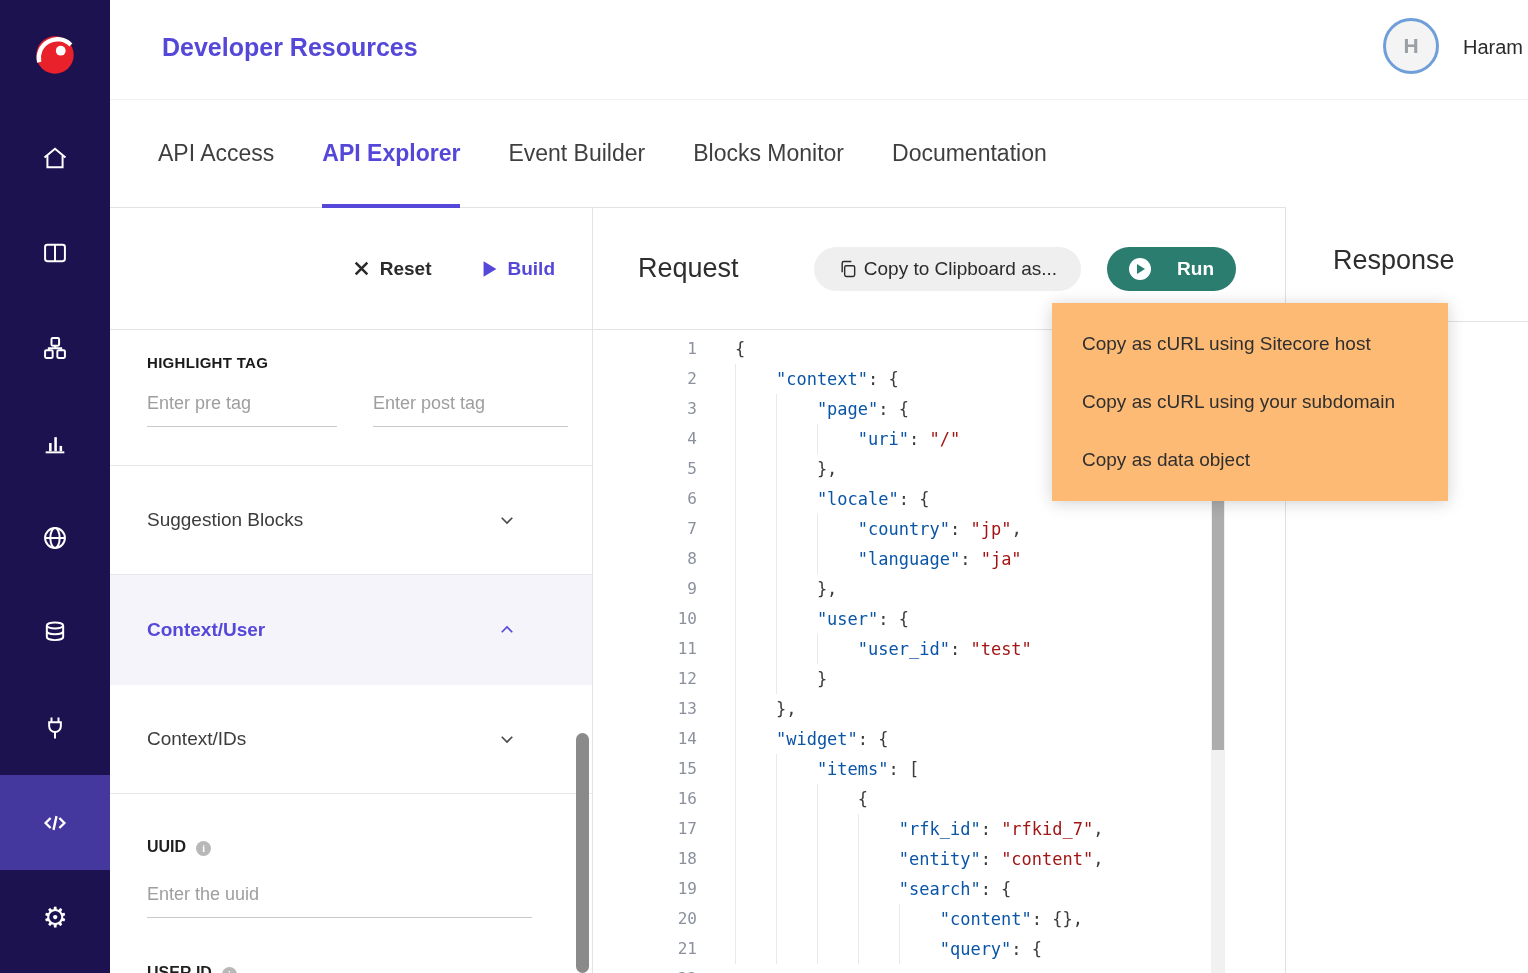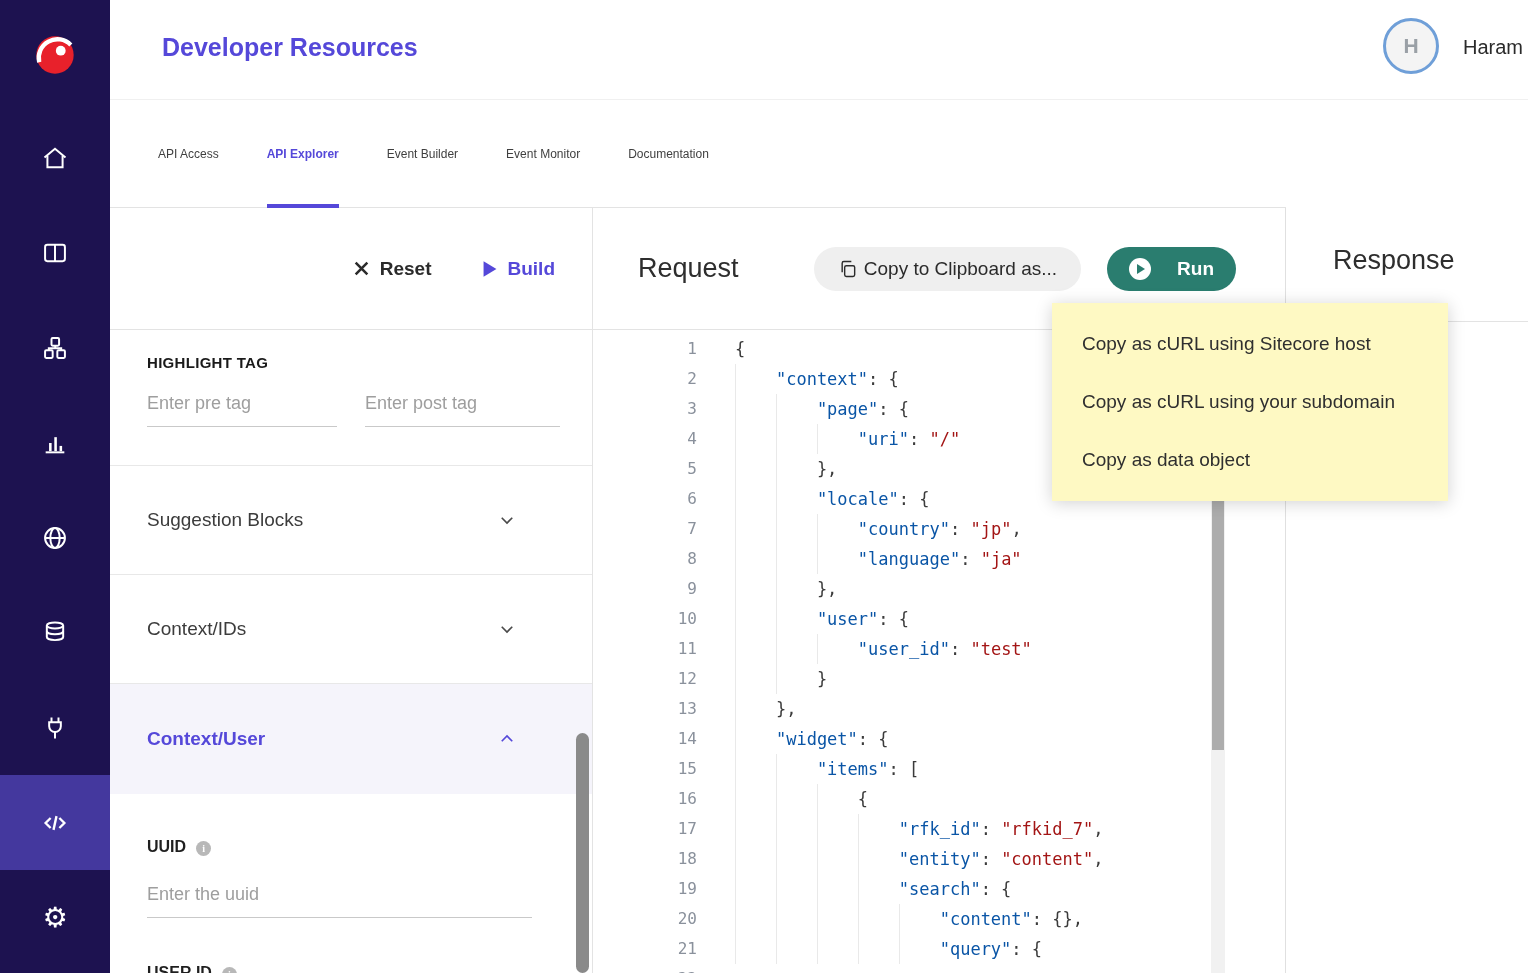--- a/index.html
+++ b/index.html
@@ -20,41 +20,41 @@
     background:#fff; border-bottom:1px solid #f0f0f0; }
   .app-title { position:absolute; left:52px; top:33px; font-size:25px; font-weight:700; color:#5548d9; }
   .avatar { position:absolute; left:1273px; top:18px; width:56px; height:56px; border-radius:50%;
     border:3px solid #6f9fd8; background:#f4f4f4; display:flex; align-items:center; justify-content:center;
     color:#9aa0a6; font-size:21px; font-weight:700; }
   .user-name { position:absolute; left:1353px; top:36px; font-size:20px; color:#2b2b2b; white-space:nowrap; }
 
   
   .tabbar { position:absolute; left:110px; top:100px; width:1418px; height:108px; background:#fff;
     border-bottom:1px solid #e3e3e3; display:flex; align-items:center; padding-left:48px; gap:48px; }
-  .tab { position:relative; font-size:12px; color:#3f3f3f; height:108px; display:flex; align-items:center; cursor:pointer; }
+  .tab { position:relative; font-size:23px; color:#3f3f3f; height:108px; display:flex; align-items:center; cursor:pointer; }
   .tab.active { color:#5548d9; font-weight:700; }
   .tab.active::after { content:""; position:absolute; left:0; right:0; bottom:0; height:4px; background:#5548d9; }
 
   
   .left-panel { position:absolute; left:110px; top:208px; width:483px; height:765px;
     background:#fff; border-right:1px solid #e3e3e3; overflow:hidden; }
   .request-panel { position:absolute; left:593px; top:208px; width:693px; height:765px;
     background:#fff; border-right:1px solid #e0e0e0; }
   .response-panel { position:absolute; left:1286px; top:200px; width:242px; height:765px; background:#fff; }
 
   
   .lp-toolbar { height:122px; border-bottom:1px solid #e3e3e3; display:flex; align-items:center;
     justify-content:flex-end; gap:50px; padding-right:37px; }
   .btn-plain { display:flex; align-items:center; gap:10px; font-size:19px; font-weight:700; cursor:pointer; }
   .btn-reset { color:#2b2b2b; }
   .btn-build { color:#5548d9; }
 
   .lp-section-highlight { padding:24px 37px 0 37px; height:136px; border-bottom:1px solid #e8e8e8; }
   .lp-heading { font-size:15px; font-weight:700; color:#1a1a1a; letter-spacing:.3px; }
-  .tag-inputs { display:flex; gap:28px; margin-top:16px; }
+  .tag-inputs { display:flex; gap:36px; margin-top:16px; }
   .u-input { border:none; border-bottom:1px solid #c9c9c9; outline:none; font-size:18px; color:#333;
     padding:6px 0 12px 0; background:transparent; font-family:"Liberation Sans", sans-serif; }
   .u-input::placeholder { color:#9e9e9e; }
   .input-pre { width:190px; } .input-post { width:195px; } .input-uuid { width:385px; }
 
   .accordion { height:109px; border-bottom:1px solid #e8e8e8; display:flex; align-items:center;
     justify-content:space-between; padding:0 76px 0 37px; cursor:pointer; }
   .accordion .acc-label { font-size:19px; color:#3c3c3c; }
   .accordion.expanded { background:#f5f4fb; border-bottom:none; height:110px; }
   .accordion.expanded .acc-label { color:#5548d9; font-weight:700; }
@@ -97,21 +97,21 @@
   .tok-key { color:#0a55a6; }
   .tok-str { color:#a31515; }
 
   .code-scrollbar { position:absolute; right:60px; top:122px; width:14px; height:643px; background:#f1f1f1; }
   .code-scroll-thumb { position:absolute; left:1px; top:0; width:12px; height:420px; background:#adadad; }
 
   
   .response-panel .panel-head { padding-left:47px; }
 
   
-  .copy-menu { position:absolute; left:1052px; top:303px; width:396px; background:#fef9c3; z-index:20;
+  .copy-menu { position:absolute; left:1052px; top:303px; width:396px; background:#fdba74; z-index:20;
     box-shadow:0 2px 16px rgba(0,0,0,.18); padding:12px 0; }
   .copy-menu-item { height:58px; display:flex; align-items:center; padding-left:30px;
     font-size:19px; color:#2f2f2f; cursor:pointer; }
 </style>
 </head>
 <body>
 
 <aside class="sidebar">
   <div class="logo-wrap">
     <svg width="46" height="46" viewBox="0 0 32 32">
@@ -186,21 +186,21 @@
   <div class="avatar">
     <span>H</span>
   </div>
   <div class="user-name">Haram</div>
 </header>
 
 <nav class="tabbar">
   <div class="tab">API Access</div>
   <div class="tab active">API Explorer</div>
   <div class="tab">Event Builder</div>
-  <div class="tab">Event Monitor</div>
+  <div class="tab">Blocks Monitor</div>
   <div class="tab">Documentation</div>
 </nav>
 
 <section class="left-panel">
   <div class="lp-toolbar">
     <div class="btn-plain btn-reset">
       <svg width="17" height="17" viewBox="0 0 16 16">
         <path d="M2.5 2.5 L13.5 13.5 M13.5 2.5 L2.5 13.5" stroke="#2b2b2b" stroke-width="2.4"></path>
       </svg>
       <span>Reset</span>
@@ -221,31 +221,31 @@
     </div>
   </div>
 
   <div class="accordion">
     <span class="acc-label">Suggestion Blocks</span>
     <svg class="chev" viewBox="0 0 24 24" fill="none" stroke="#4a4a4a" stroke-width="2.2">
       <path d="M5 9 L12 16 L19 9"></path>
     </svg>
   </div>
 
+  <div class="accordion expanded">
+    <span class="acc-label">Context/User</span>
+    <svg class="chev" viewBox="0 0 24 24" fill="none" stroke="#5548d9" stroke-width="2.2">
+      <path d="M5 15 L12 8 L19 15"></path>
+    </svg>
+  </div>
+
   <div class="accordion">
     <span class="acc-label">Context/IDs</span>
     <svg class="chev" viewBox="0 0 24 24" fill="none" stroke="#4a4a4a" stroke-width="2.2">
       <path d="M5 9 L12 16 L19 9"></path>
-    </svg>
-  </div>
-
-  <div class="accordion expanded">
-    <span class="acc-label">Context/User</span>
-    <svg class="chev" viewBox="0 0 24 24" fill="none" stroke="#5548d9" stroke-width="2.2">
-      <path d="M5 15 L12 8 L19 15"></path>
     </svg>
   </div>
 
   <div class="uuid-block">
     <div class="field-label-row">
       <span class="field-label">UUID</span>
       <span class="info-dot">i</span>
     </div>
     <input class="u-input input-uuid" placeholder="Enter the uuid" style="">
   </div>

